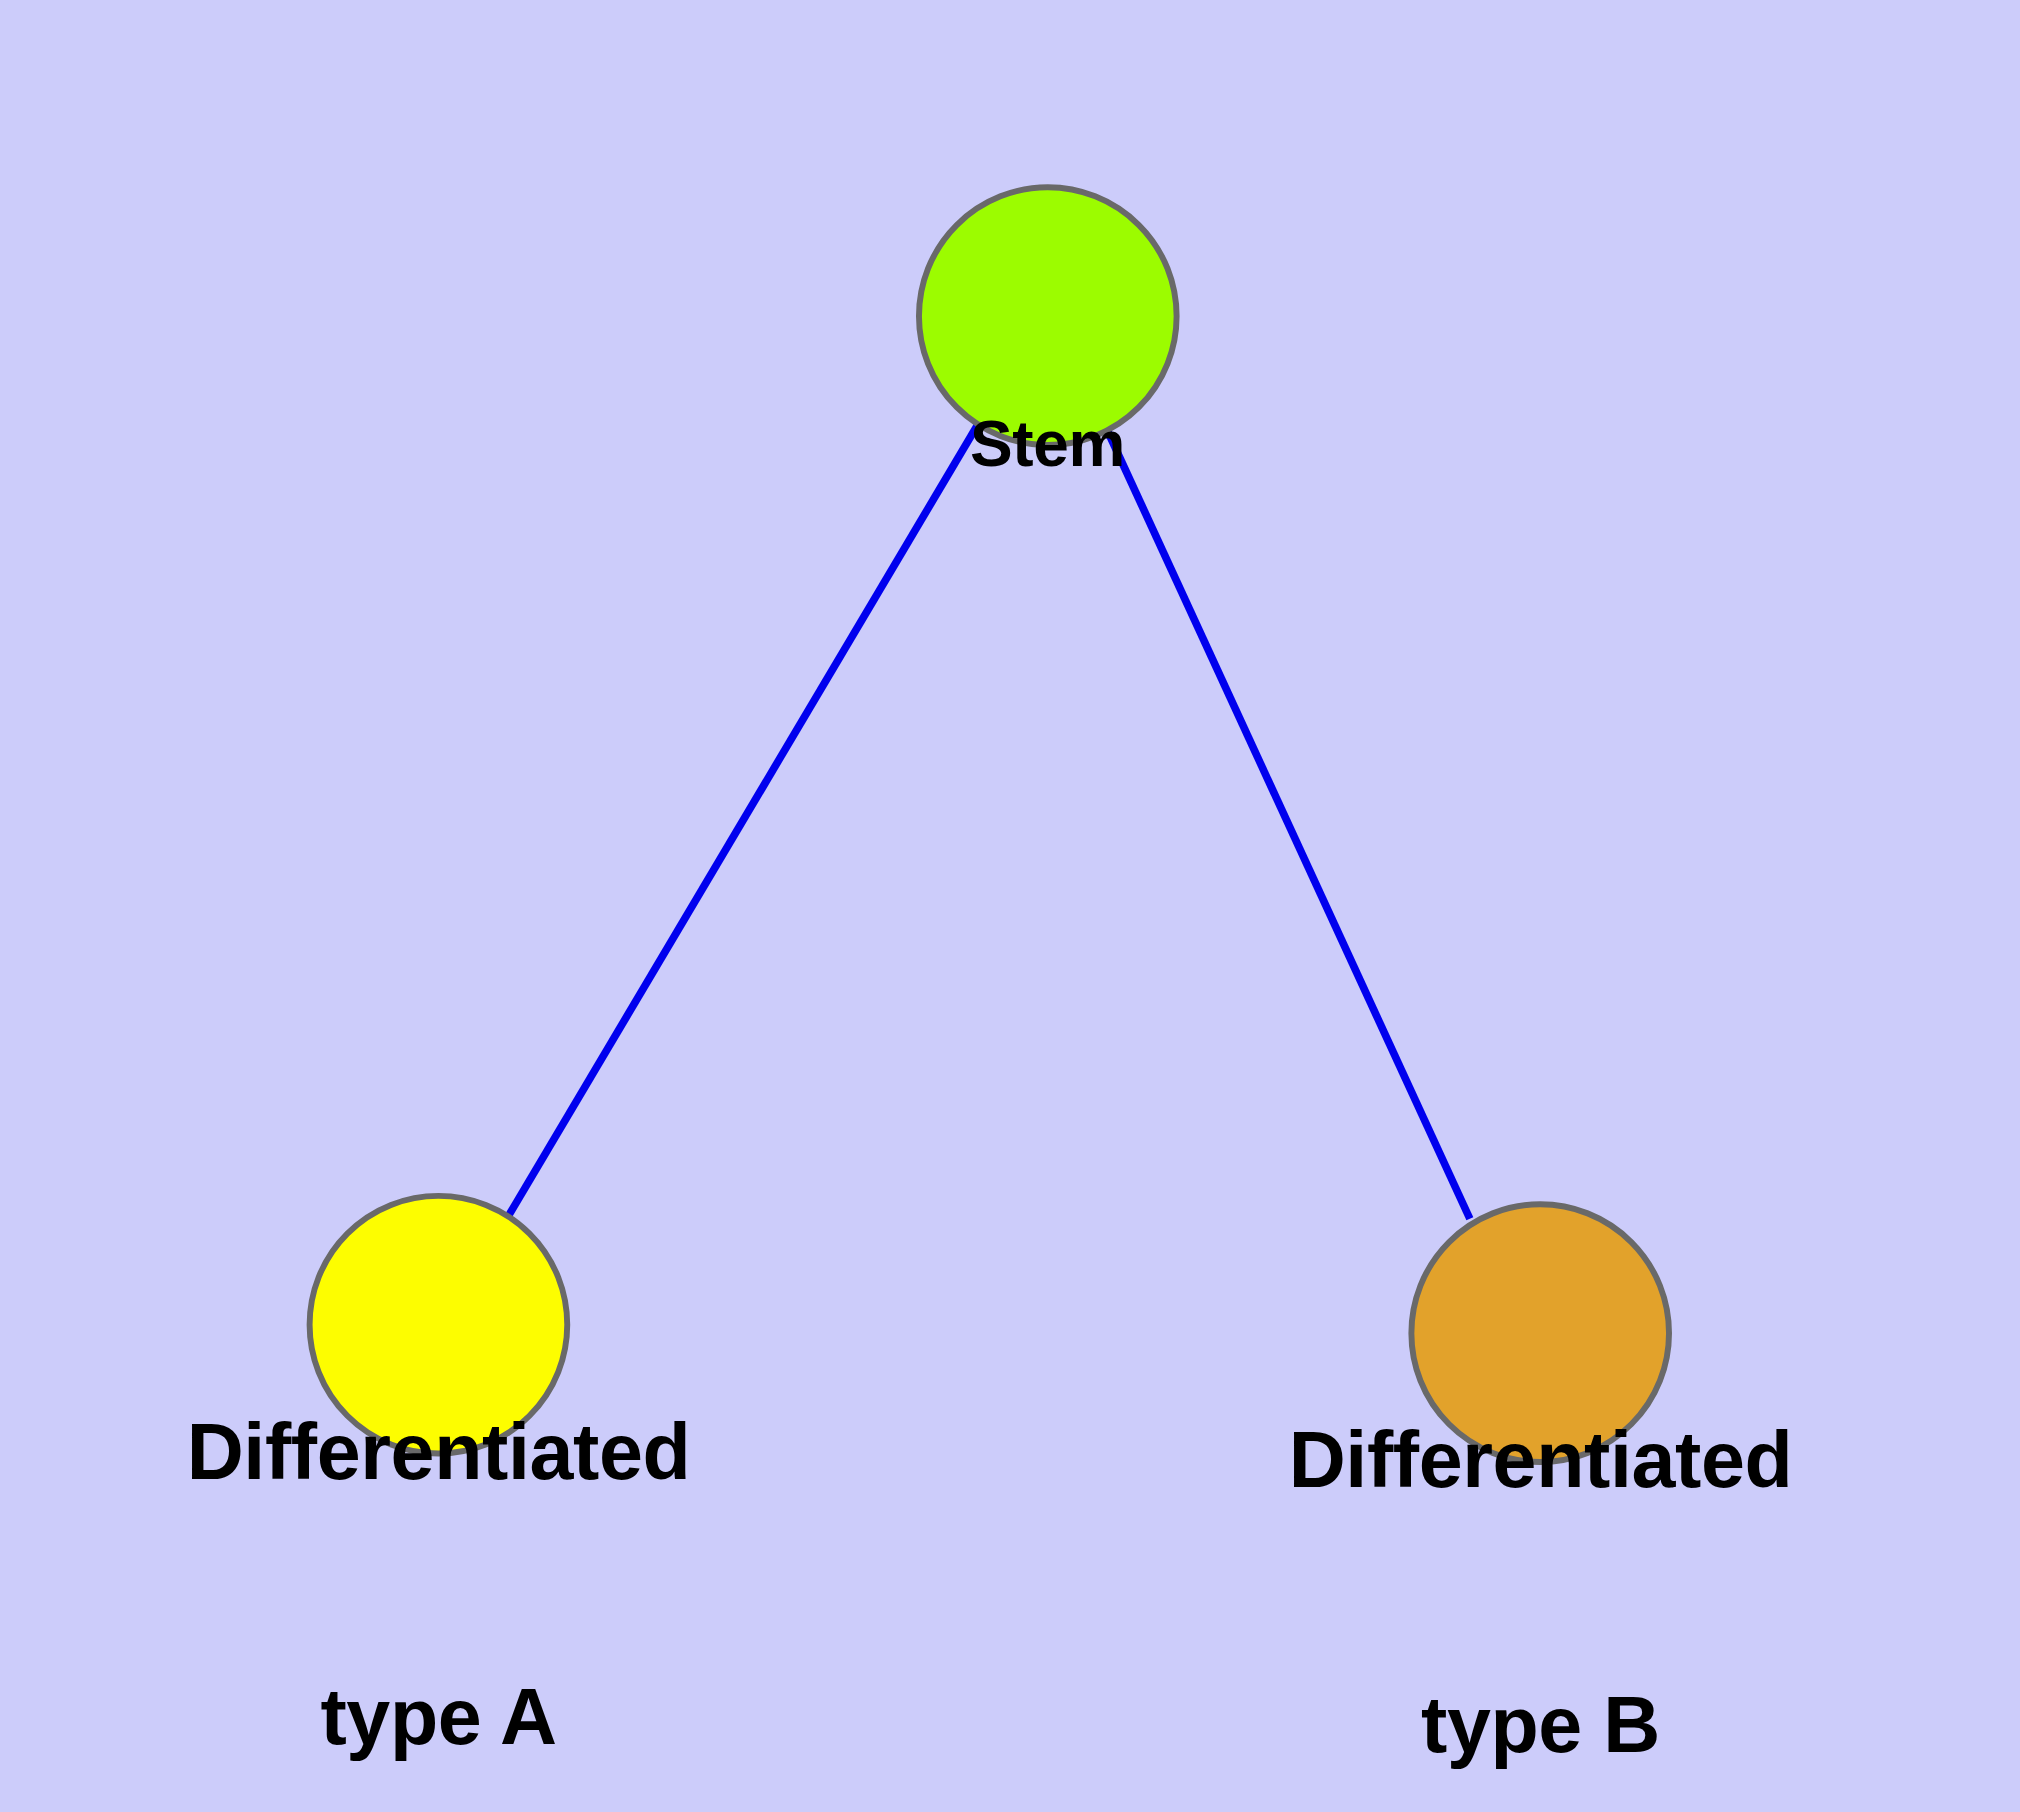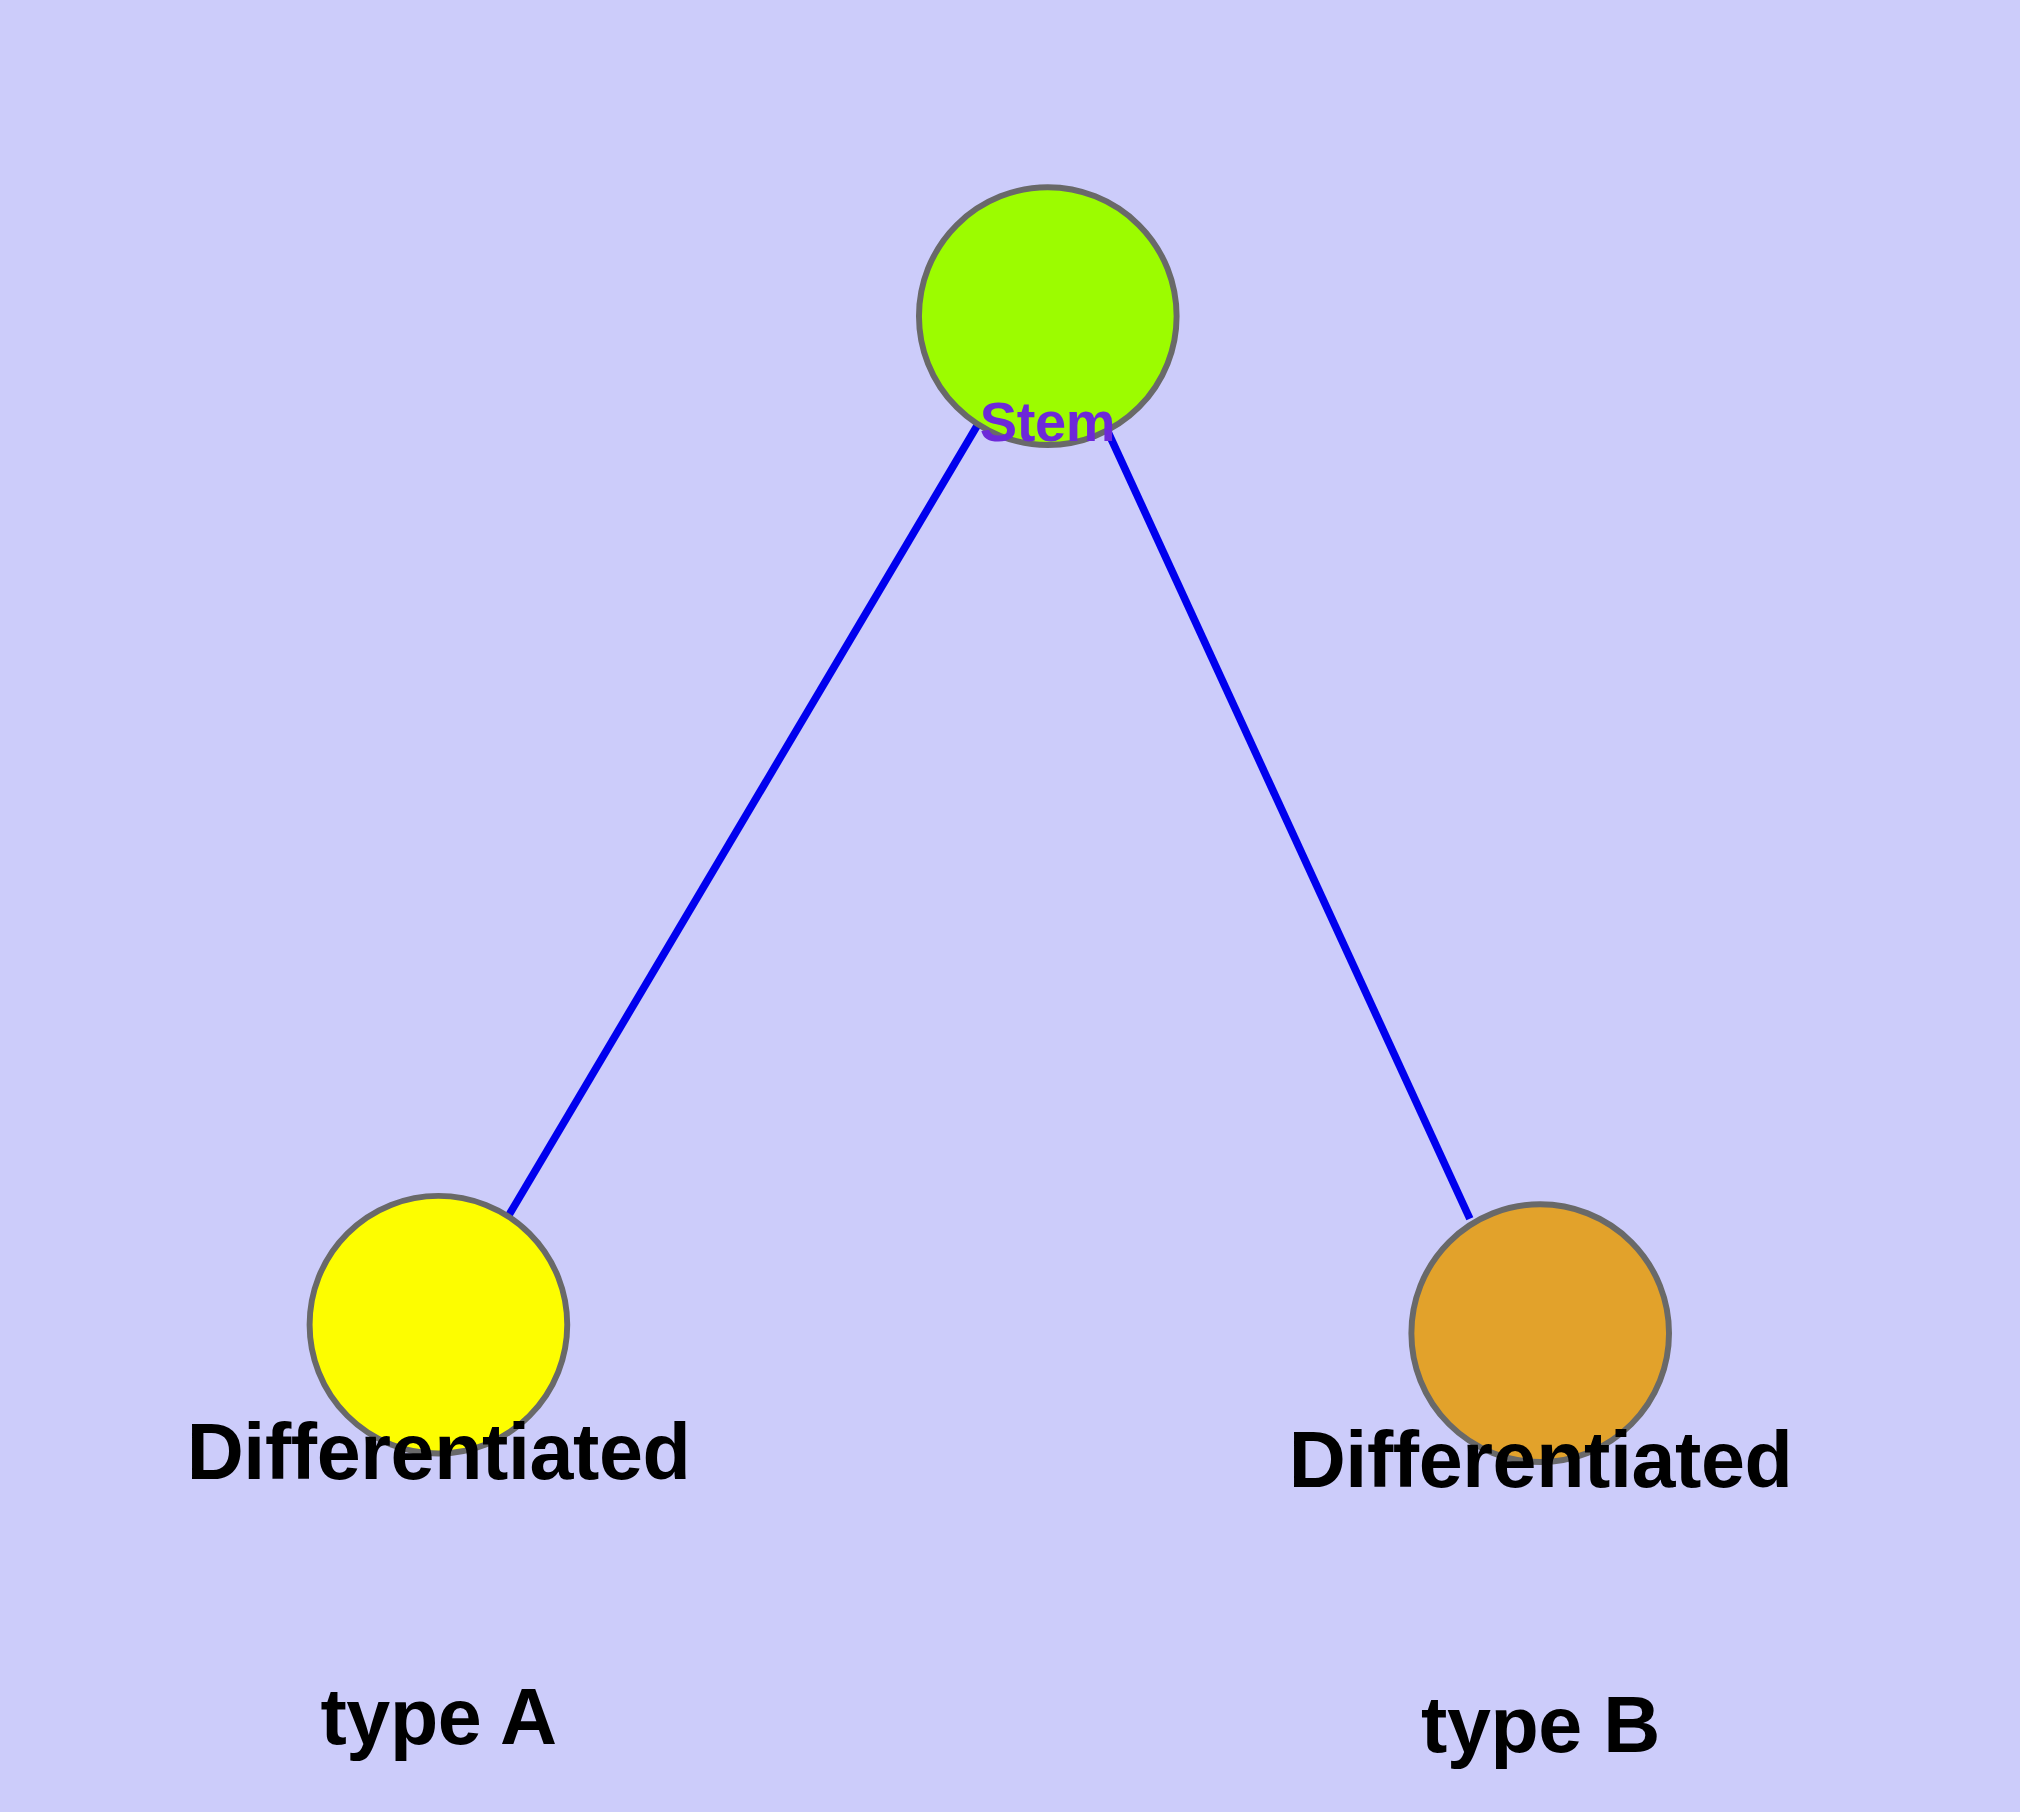--- a/index.html
+++ b/index.html
@@ -57,21 +57,21 @@
       <line class="edge" id="edge0" x1="1154" y1="500" x2="600" y2="1434" stroke="#0000ee" stroke-width="9" stroke-linecap="butt"></line>
       <line class="edge" id="edge1" x1="1304" y1="503" x2="1734" y2="1438" stroke="#0000ee" stroke-width="9" stroke-linecap="butt"></line>
     </g>
     <g>
       <circle class="node" id="node0" cx="1236" cy="373" r="152" fill="#9cfc00" stroke="#696969" stroke-width="7"></circle>
       <circle class="node" id="node1" cx="517" cy="1563" r="152" fill="#fdfd00" stroke="#696969" stroke-width="7"></circle>
       <circle class="node" id="node2" cx="1817" cy="1573" r="152" fill="#e2a22b" stroke="#696969" stroke-width="7"></circle>
     </g>
   </svg>
 
-  <div class="node-label single" id="label0" style="font-size: 56px; color: #6d28d9; width: 1187px; left: 454px; top: 266px;">
+  <div class="node-label single" id="label0" style="font-size: 64px; color: #000000; width: 1187px; left: 454px; top: 266px;">
     <span class="label-line">Stem</span>
   </div>
 
   <div class="node-label double" id="label1" style="font-size: 79px; color: rgb(0, 0, 0); width: 1187px; left: -155px; top: 1231px;">
     <span class="label-line">Differentiated</span>
     <span class="label-line">type A</span>
   </div>
 
   <div class="node-label double" id="label2" style="font-size: 79px; color: rgb(0, 0, 0); width: 1187px; left: 947px; top: 1239px;">
     <span class="label-line">Differentiated</span>

